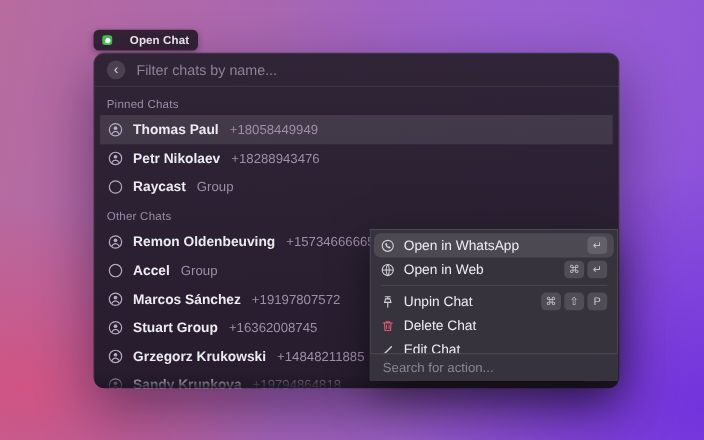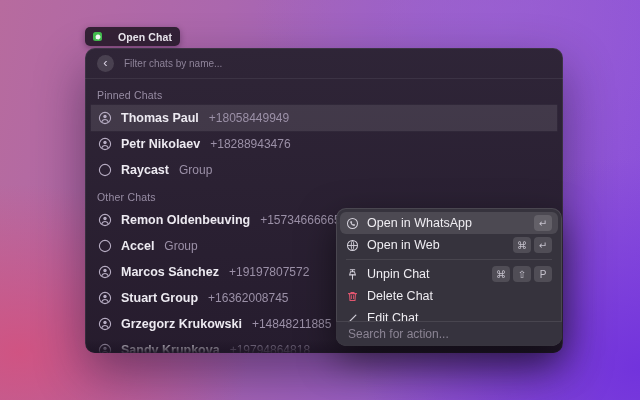--- a/index.html
+++ b/index.html
@@ -36,36 +36,36 @@
     box-shadow:0 0 0 1px rgba(255,255,255,.07) inset, 0 20px 50px rgba(18,6,35,.45);
   }
   .panel::after{content:'';position:absolute;left:1px;right:1px;bottom:0;height:14px;
     background:linear-gradient(rgba(33,24,41,0), rgba(30,21,38,.92));pointer-events:none;}
   .panel-header{height:30px;display:flex;align-items:center;gap:10px;padding:0 12px;
     border-bottom:1px solid rgba(255,255,255,.07);}
   .back-btn{width:17px;height:17px;border-radius:50%;background:rgba(255,255,255,.13);
     display:flex;align-items:center;justify-content:center;color:#d6cfe0;
     font-size:13px;line-height:1;padding-bottom:2px;box-sizing:border-box;flex:0 0 auto;}
   .filter-input{flex:1;background:transparent;border:none;outline:none;
-    color:#ece8f0;font-size:10px;font-family:inherit;padding:0;}
+    color:#ece8f0;font-size:13px;font-family:inherit;padding:0;}
   .filter-input::placeholder{color:#8e8399;}
 
   .list{padding:2px 6px 0;}
   .section-label{font-size:10.5px;color:#988da4;padding:8px 6px 4px;letter-spacing:.2px;}
   .row{height:26px;display:flex;align-items:center;gap:9px;padding:0 7px;border-radius:0;}
   .row.selected{background:rgba(255,255,255,.10);box-shadow:0 0 0 .5px rgba(255,255,255,.05);}
   .ricon{width:14px;height:14px;color:#b6acc2;display:flex;flex:0 0 auto;}
   .ricon svg{width:14px;height:14px;}
   .rname{font-size:12.5px;font-weight:600;color:#edeaf1;white-space:nowrap;}
   .rdetail{font-size:12px;color:#9b90a7;white-space:nowrap;margin-left:1px;}
 
   
   .menu{
     position:absolute;left:336px;top:208px;width:226px;height:138px;
-    border-radius:10px;overflow:hidden;background:rgba(55,52,62,.985);
+    border-radius:0;overflow:hidden;background:rgba(55,52,62,.985);
     box-shadow:0 0 0 1px rgba(255,255,255,.10) inset, 0 14px 36px rgba(0,0,0,.5);
   }
   .menu-list{padding:4px;}
   .mitem{height:22px;display:flex;align-items:center;gap:8px;padding:0 6px;border-radius:6px;}
   .mitem.selected{background:rgba(255,255,255,.11);}
   .micon{width:13px;height:13px;display:flex;color:#d3d0da;flex:0 0 auto;}
   .micon svg{width:13px;height:13px;}
   .mitem.danger .micon{color:#e0566f;}
   .mlabel{flex:1;font-size:12.5px;font-weight:500;color:#efedf2;white-space:nowrap;}
   .keys{display:flex;gap:3px;}

